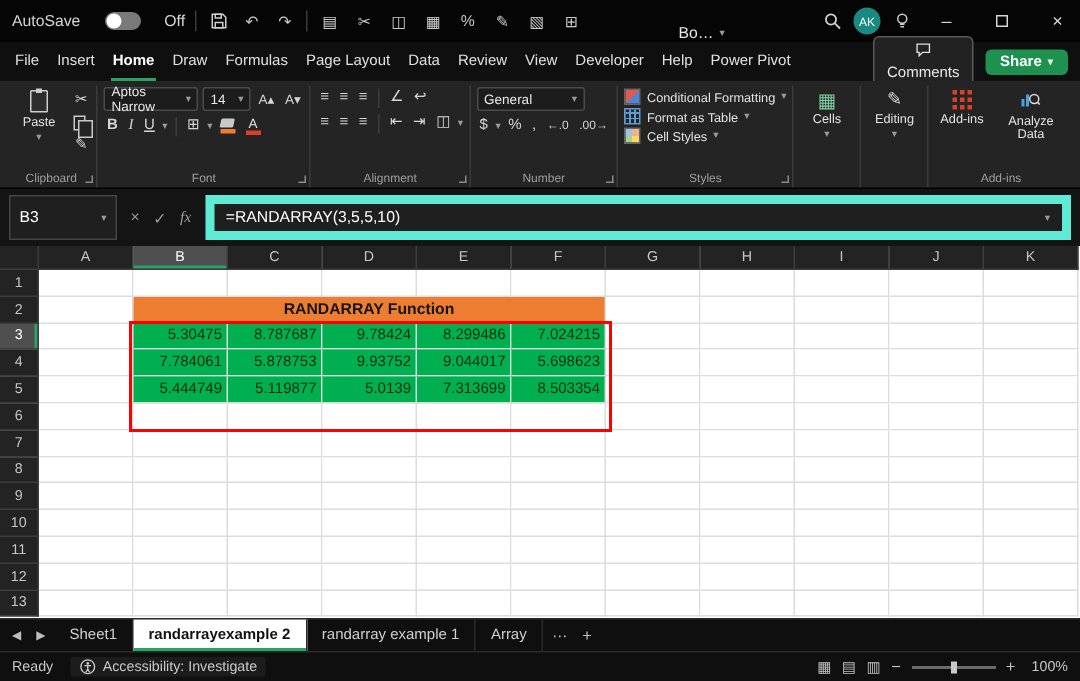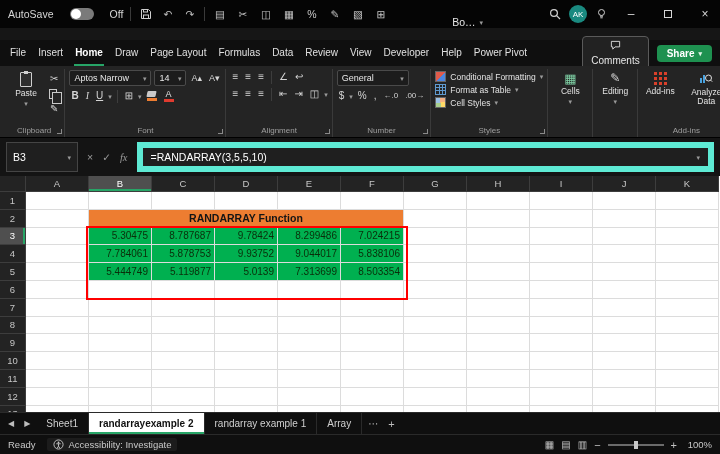--- a/index.html
+++ b/index.html
@@ -17,21 +17,21 @@
   .glyph{font-size:10.5px;}
   .qat{display:flex;align-items:center;gap:8px;}
   .sp{flex:1;}
   .tb-title{display:flex;align-items:center;gap:4px;color:#e6e6e6;margin-top:16px;}
   .chev{font-size:7px;color:#9a9a9a;line-height:1;}
   .avatar{width:18px;height:18px;border-radius:50%;background:var(--avatar-teal,#1A8A80);color:#fff;font-size:8px;font-weight:normal;display:flex;align-items:center;justify-content:center;}
   .win-btn{width:30px;height:28px;display:flex;align-items:center;justify-content:center;color:#d6d6d6;font-size:12px;}
   .maxbox{width:8px;height:8px;border:1px solid #d6d6d6;display:inline-block;}
 
   
-  .menubar{height:26px;min-height:26px;background:#0f0f0f;display:flex;align-items:center;padding:0 8px 0 4px;margin-top:12px;}
+  .menubar{height:26px;min-height:26px;background:#0f0f0f;display:flex;align-items:center;padding:0 8px 0 4px;}
   .menu-tabs{display:flex;align-items:center;}
   .menu-tab{padding:0 6px;line-height:26px;font-size:10px;color:#e0e0e0;position:relative;white-space:nowrap;}
   .menu-tab.active{color:#fff;font-weight:bold;}
   .menu-tab.active::after{content:'';position:absolute;left:5px;right:5px;bottom:0;height:2px;background:var(--accent-green,#27A567);}
   .menu-right{margin-left:auto;display:flex;gap:8px;align-items:center;}
   .comments-btn{display:flex;align-items:center;gap:4px;padding:3px 8px;border:1px solid #5a5a5a;border-radius:4px;color:#e8e8e8;font-size:10px;background:#222;flex-direction:column;}
   .share-btn{display:flex;align-items:center;gap:4px;padding:3px 10px;border-radius:4px;background:var(--share-green,#1E9150);color:#fff;font-size:10px;font-weight:bold;}
 
   
   .ribbon{height:72px;min-height:72px;background:#242424;display:flex;padding:3px 2px 0 4px;border-bottom:1px solid #000;overflow:hidden;}
@@ -161,22 +161,22 @@
       </span>
     <span class="win-btn">×</span>
   </div>
 
   <div class="menubar">
     <div class="menu-tabs" id="menu-tabs">
         <div class="menu-tab">File</div>
         <div class="menu-tab">Insert</div>
         <div class="menu-tab active">Home</div>
         <div class="menu-tab">Draw</div>
+        <div class="menu-tab">Formulas</div>
         <div class="menu-tab">Page Layout</div>
-        <div class="menu-tab">Formulas</div>
         <div class="menu-tab">Data</div>
         <div class="menu-tab">Review</div>
         <div class="menu-tab">View</div>
         <div class="menu-tab">Developer</div>
         <div class="menu-tab">Help</div>
         <div class="menu-tab">Power Pivot</div>
       </div>
     <div class="menu-right">
       <div class="comments-btn">
         <svg width="11" height="11" viewBox="0 0 12 12" fill="none" stroke="#e0e0e0">
@@ -205,21 +205,21 @@
           <span class="copy-ic"></span>
           <span class="gbtn">✎</span>
         </div>
       </div>
       <div class="rgroup-label">Clipboard</div>
       <span class="launcher"></span>
     </div>
 
     <div class="rgroup">
       <div class="frow">
-        <div class="combo" style="width:82px">
+        <div class="combo" style="width:63px">
           <span>Aptos Narrow</span>
           <span class="chev">▾</span>
         </div>
         <div class="combo" style="width:32px">
           <span>14</span>
           <span class="chev">▾</span>
         </div>
         <span class="gbtn" style="font-size:9px">A▴</span>
         <span class="gbtn" style="font-size:9px">A▾</span>
       </div>
@@ -408,21 +408,21 @@
         <div class="cell"></div>
         <div class="cell"></div>
         <div class="cell"></div>
         <div class="cell"></div>
         <div class="hcell rowh">4</div>
         <div class="cell"></div>
         <div class="cell data-cell">7.784061</div>
         <div class="cell data-cell">5.878753</div>
         <div class="cell data-cell">9.93752</div>
         <div class="cell data-cell">9.044017</div>
-        <div class="cell data-cell">5.838106</div>
+        <div class="cell data-cell">5.698623</div>
         <div class="cell"></div>
         <div class="cell"></div>
         <div class="cell"></div>
         <div class="cell"></div>
         <div class="cell"></div>
         <div class="hcell rowh">5</div>
         <div class="cell"></div>
         <div class="cell data-cell">5.444749</div>
         <div class="cell data-cell">5.119877</div>
         <div class="cell data-cell">5.0139</div>

